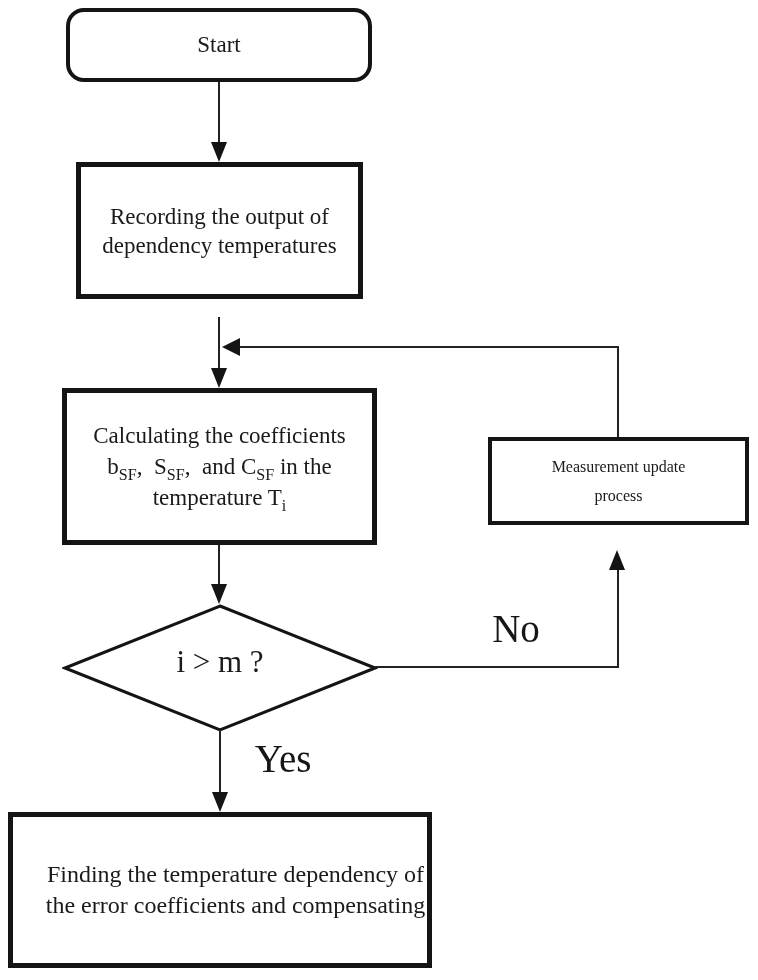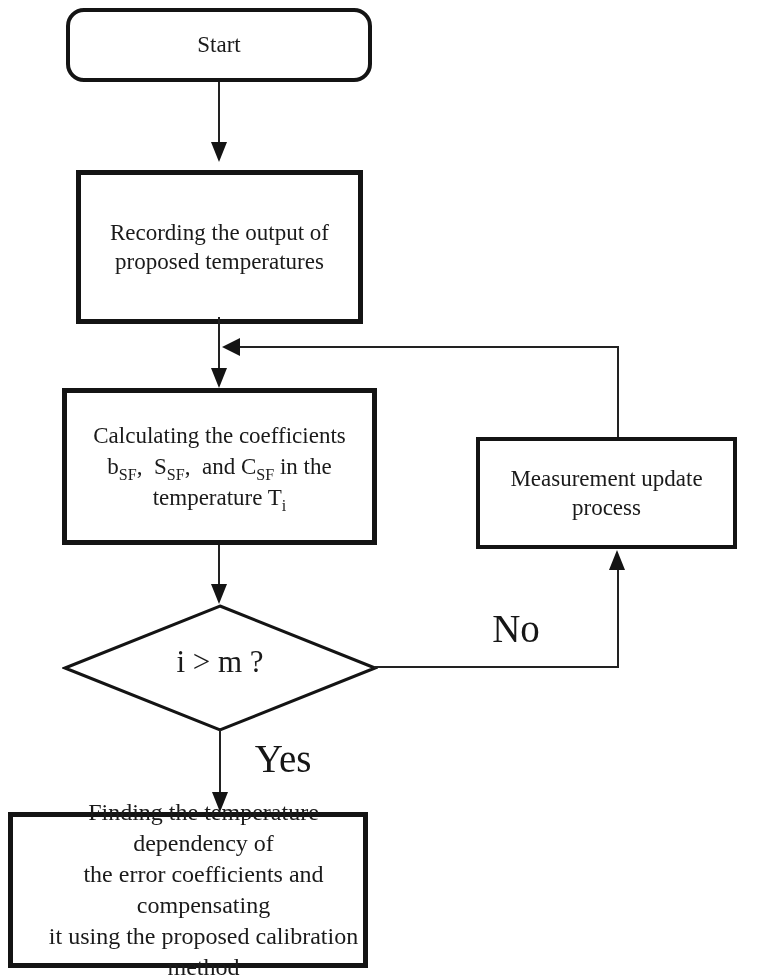--- a/index.html
+++ b/index.html
@@ -28,33 +28,33 @@
     justify-content: center;
     text-align: center;
   }
   .node .tline { white-space: pre-wrap; }
   #start-node {
     left: 66px; top: 8px; width: 306px; height: 74px;
     border-width: 4px; border-radius: 18px;
     font-size: 23px;
   }
   #recording-node {
-    left: 76px; top: 162px; width: 287px; height: 154px;
-    border-width: 5px; font-size: 23px; line-height: 29px; margin-top: 8px;
+    left: 76px; top: 162px; width: 287px; height: 137px;
+    border-width: 5px; font-size: 23px; line-height: 29px;
   }
   #calculating-node {
     left: 62px; top: 388px; width: 315px; height: 157px;
     border-width: 5px; font-size: 23px; line-height: 31px; text-align: right;
   }
   #measurement-node {
-    left: 476px; top: 437px; width: 261px; height: 112px;
-    border-width: 4px; font-size: 23px; line-height: 29px;
+    left: 488px; top: 437px; width: 261px; height: 88px;
+    border-width: 4px; font-size: 16px; line-height: 29px;
   }
   #finding-node {
-    left: 8px; top: 812px; width: 360px; height: 156px;
+    left: 8px; top: 812px; width: 424px; height: 156px;
     border-width: 5px; font-size: 24px; line-height: 31px; padding-left: 31px;
   }
   sub { font-size: 0.7em; line-height: 0; }
 
   #decision-shape {
     position: absolute;
     left: 62px; top: 603px; width: 316px; height: 130px;
   }
   #decision-label {
     position: absolute;
@@ -106,21 +106,21 @@
 
   <div class="node" id="start-node">
     <div class="tline">Start</div>
   </div>
 
   <div class="line vline" style="left:218px; top:82px; height:61px;"></div>
   <div class="arrow arrow-down" style="left:211px; top:142px;"></div>
 
   <div class="node" id="recording-node">
     <div class="tline">Recording the output of</div>
-    <div class="tline">proposed temperatures</div>
+    <div class="tline">dependency temperatures</div>
   </div>
 
   <div class="line vline" style="left:218px; top:317px; height:52px;"></div>
   <div class="arrow arrow-down" style="left:211px; top:368px;"></div>
 
   <div class="line hline" style="left:239px; top:346px; width:380px;"></div>
   <div class="arrow arrow-left" style="left:222px; top:338px;"></div>
   <div class="line vline" style="left:617px; top:346px; height:92px;"></div>
 
   <div class="node" id="calculating-node">
@@ -147,16 +147,15 @@
     <div class="tline">process</div>
   </div>
 
   <div class="line vline" style="left:219px; top:730px; height:63px;"></div>
   <div class="arrow arrow-down" style="left:212px; top:792px;"></div>
   <div class="edge-label" id="yes-label">Yes</div>
 
   <div class="node" id="finding-node">
     <div class="tline">Finding the temperature dependency of</div>
     <div class="tline">the error coefficients and compensating</div>
-    <div class="tline">it using the proposed calibration method</div>
   </div>
 
 </div>
 
 </body></html>

